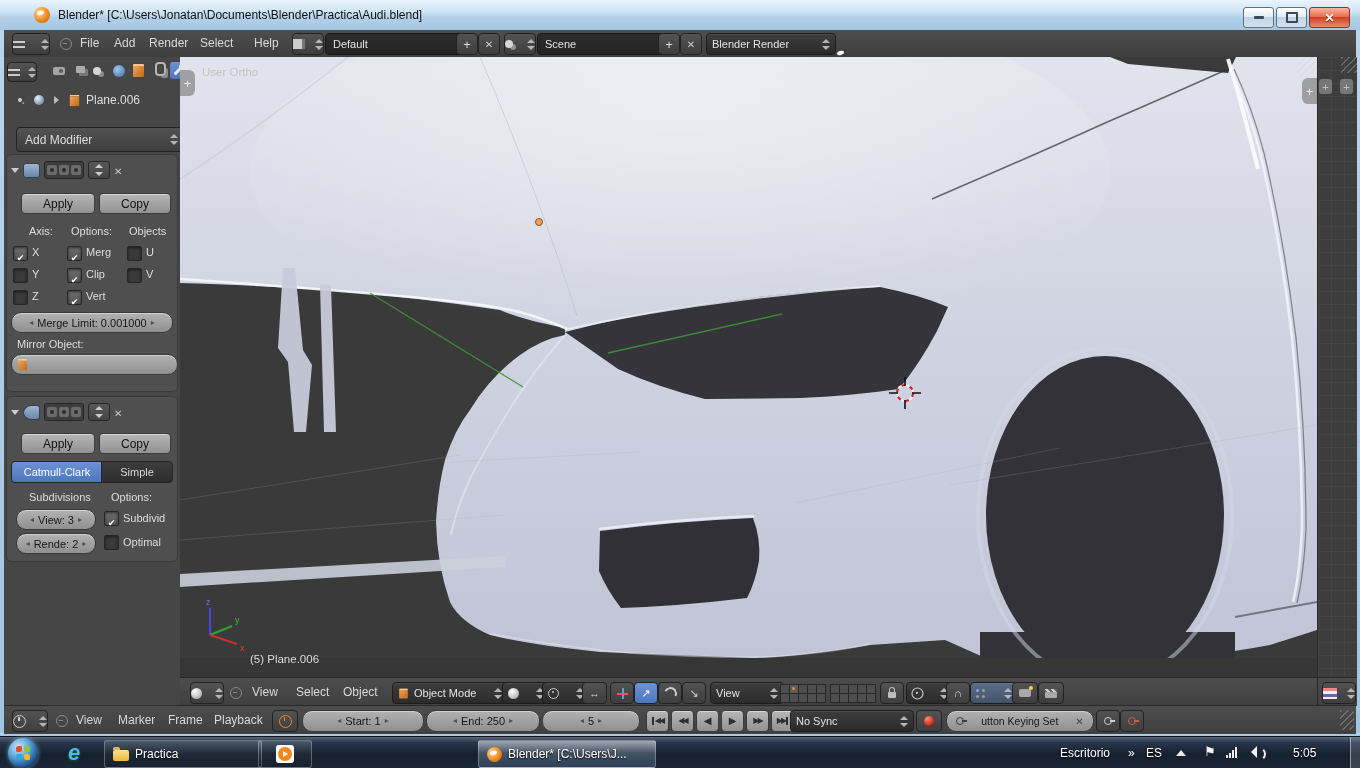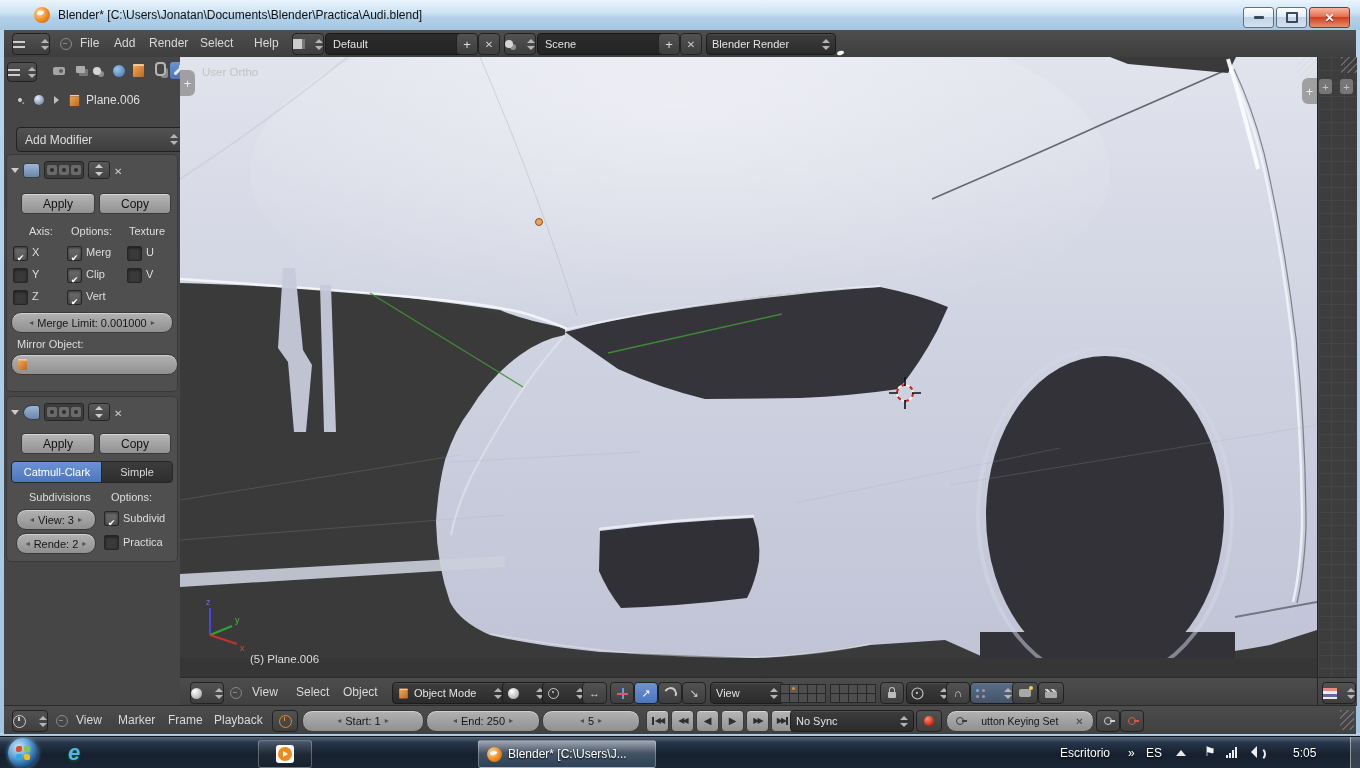--- a/index.html
+++ b/index.html
@@ -260,21 +260,21 @@
         <span class="xg"></span>
       </div>
       <div class="abs btnl" style="left:14px;top:38px;width:72px;height:19px">
           <span>Apply</span>
         </div>
       <div class="abs btnl" style="left:92px;top:38px;width:70px;height:19px">
           <span>Copy</span>
         </div>
       <span class="abs lbl" style="left:22px;top:70px">Axis:</span>
       <span class="abs lbl" style="left:64px;top:70px">Options:</span>
-      <span class="abs lbl" style="left:122px;top:70px">Texture</span>
+      <span class="abs lbl" style="left:122px;top:70px">Objects</span>
 
       <span class="abs cb on" style="left:6px;top:91px"></span>
       <span class="abs lbl" style="left:25px;top:91px">X</span>
       <span class="abs cb on" style="left:60px;top:91px"></span>
       <span class="abs lbl" style="left:79px;top:91px">Merg</span>
       <span class="abs cb" style="left:120px;top:91px"></span>
       <span class="abs lbl" style="left:139px;top:91px">U</span>
 
       <span class="abs cb" style="left:6px;top:113px"></span>
       <span class="abs lbl" style="left:25px;top:113px">Y</span>
@@ -330,21 +330,21 @@
           <span class="pa">▸</span>
         </div>
       <span class="abs cb on" style="left:97px;top:114px"></span>
       <span class="abs lbl" style="left:116px;top:115px">Subdivid</span>
       <div class="abs pill" style="left:9px;top:136px;width:78px;height:19px">
           <span class="pa">◂</span>
           <span>Rende: 2</span>
           <span class="pa">▸</span>
         </div>
       <span class="abs cb" style="left:97px;top:138px"></span>
-      <span class="abs lbl" style="left:116px;top:139px">Practica</span>
+      <span class="abs lbl" style="left:116px;top:139px">Optimal</span>
     </div>
   </div>
 
   <div class="abs" id="vp">
     <svg width="1137" height="620" viewBox="0 0 1137 620" style="position:absolute;left:0;top:0">
       <defs>
         <linearGradient id="gBody" x1="0" y1="0" x2="0" y2="1">
           <stop offset="0" stop-color="#e1e3ed"></stop>
             <stop offset=".45" stop-color="#d0d3e1"></stop>
             <stop offset="1" stop-color="#c1c4d6"></stop>
@@ -583,20 +583,24 @@
   </div>
 
   <div class="abs" id="taskbar">
     <div class="orb">
         <i></i>
         <i></i>
         <i></i>
         <i></i>
       </div>
     <span class="ie">e</span>
+    <div class="task" style="left:104px;width:140px">
+        <span class="i-folder"></span>
+        <span>Practica</span>
+      </div>
     <div class="task" style="left:258px;width:36px;justify-content:center">
         <span class="i-play"></span>
       </div>
     <div class="task active" style="left:478px;width:160px">
         <span class="blogo" style="width:15px;height:15px"></span>
         <span>Blender* [C:\Users\J...</span>
       </div>
     <span class="abs trayt" style="left:1060px;top:9px">Escritorio</span>
     <span class="abs chev" style="left:1128px;top:6px"></span>
     <span class="abs trayt" style="left:1146px;top:9px">ES</span>

